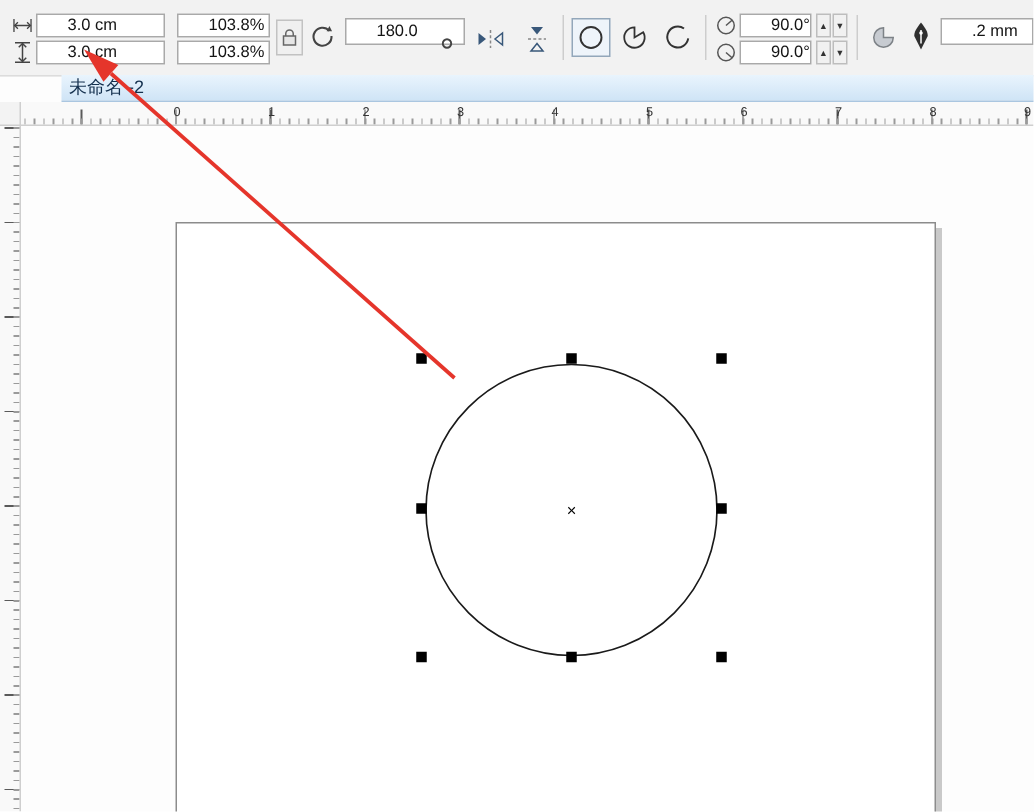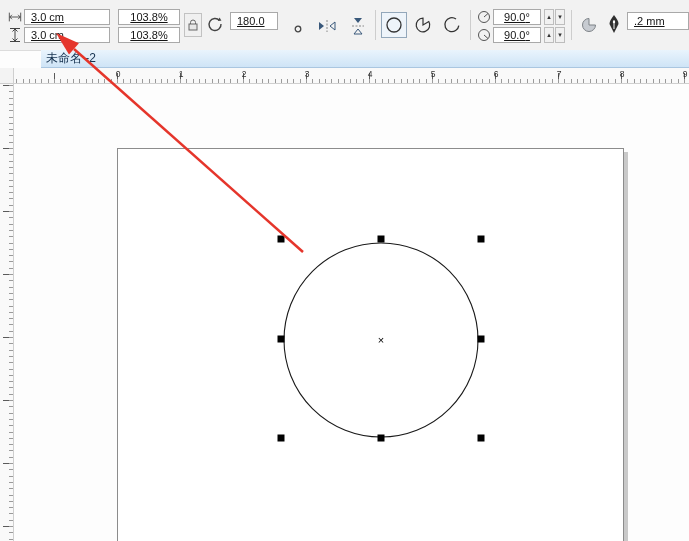--- a/index.html
+++ b/index.html
@@ -7,24 +7,24 @@
     width:689px;height:541px;position:relative;overflow:hidden;
     font-family:"Liberation Sans","DejaVu Sans",sans-serif;
     background:#fdfdfd;
   }
   
   .toolbar{position:absolute;left:0;top:0;width:689px;height:50px;background:#f2f2f2;border-bottom:1px solid #dcdcdc;}
   .ic{position:absolute;}
   .field{
     position:absolute;height:16px;box-sizing:border-box;background:#fff;
     border:1px solid #a9a9a9;font-size:11px;color:#141414;
-    display:flex;align-items:center;padding:0 6px;white-space:nowrap;text-decoration:underline;
+    display:flex;align-items:center;padding:0 20px;white-space:nowrap;
   }
   .field.tall{height:18px;}
-  .field.split{justify-content:center;}
+  .field.split{justify-content:space-between;}
   .btn{
     position:absolute;box-sizing:border-box;display:flex;align-items:center;justify-content:center;
     background:transparent;border:1px solid transparent;cursor:default;
   }
   .btn.raised{background:#f0f0f0;border-color:#c2c2c2;}
   .btn.selected{background:#eef4fa;border-color:#93a7ba;}
   .btn.spin{font-size:7px;color:#333;background:#f1f1f1;border-color:#bdbdbd;}
   .sep{position:absolute;top:10px;width:1px;height:30px;background:#cdcdcd;}
   
   .docbar{
@@ -99,21 +99,21 @@
     <svg width="12" height="14" viewBox="0 0 12 14">
       <rect x="2" y="6" width="8" height="6" fill="#e6e6e6" stroke="#666"></rect>
       <path d="M3.5 6V4.5a2.5 2.5 0 0 1 5 0V6" fill="none" stroke="#666"></path>
     </svg>
   </div>
 
   <svg class="ic" style="left:206px;top:15px" width="18" height="18" viewBox="0 0 18 18">
     <path d="M13.5 5.5A6 6 0 1 0 15 9" fill="none" stroke="#444" stroke-width="1.4"></path>
     <polygon points="11.8,5.8 15.4,5.8 13.6,2.4" fill="#444"></polygon>
   </svg>
-  <div class="field tall" style="left:230px;top:12px;width:48px">
+  <div class="field tall" style="left:230px;top:12px;width:80px">
     <span>180.0</span>
   </div>
   <svg class="ic" style="left:294px;top:25px" width="8" height="8" viewBox="0 0 8 8">
     <circle cx="4" cy="4" r="2.8" fill="none" stroke="#444" stroke-width="1.3"></circle>
   </svg>
 
   <div class="btn" style="left:315px;top:14px;width:24px;height:24px">
     <svg width="20" height="14" viewBox="0 0 20 14">
       <polygon points="2,3 2,11 7,7" fill="#39587a"></polygon>
       <polygon points="18,3 18,11 13,7" fill="none" stroke="#39587a"></polygon>

